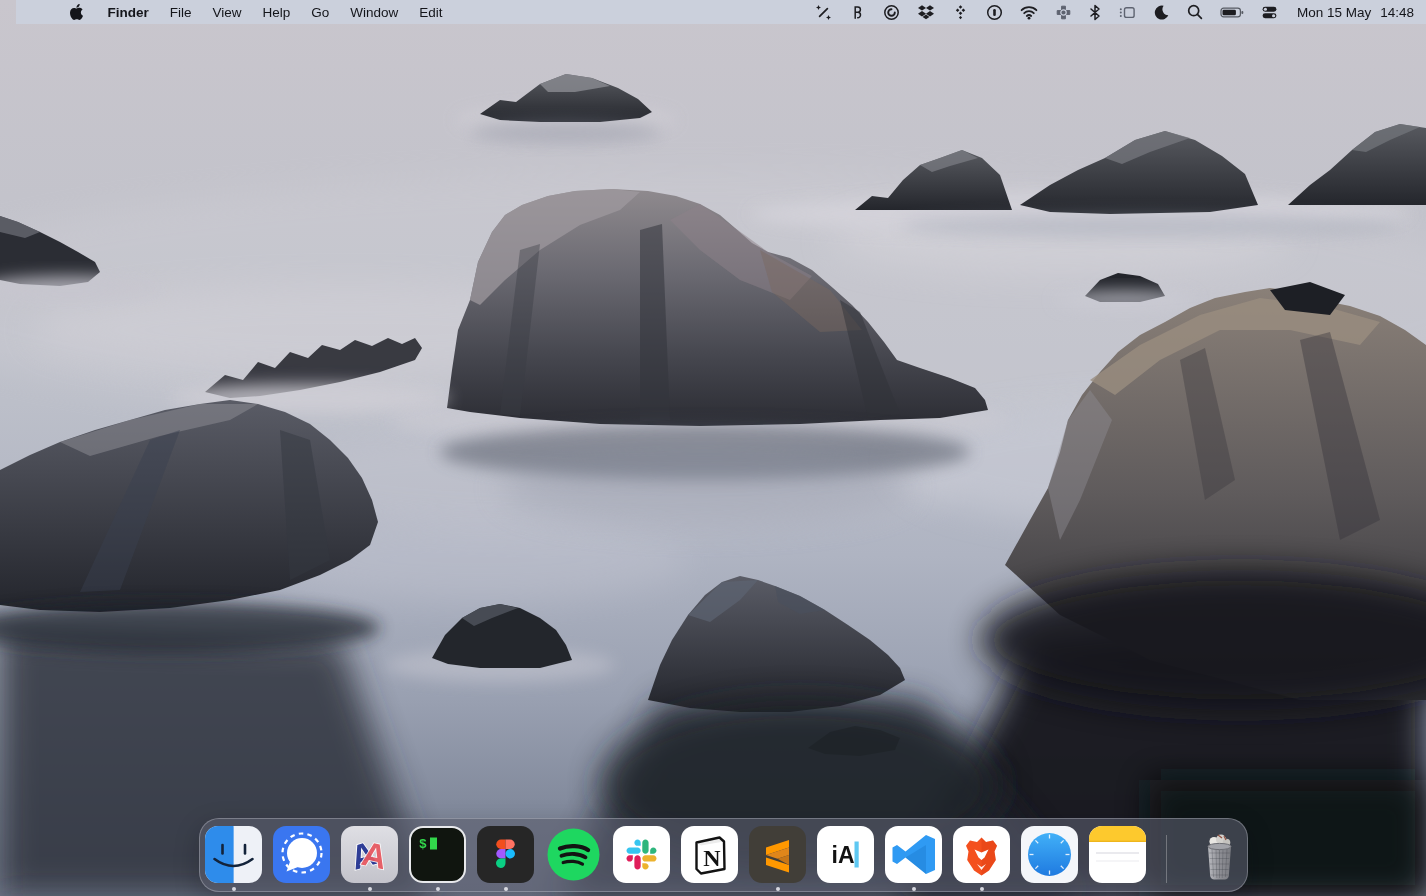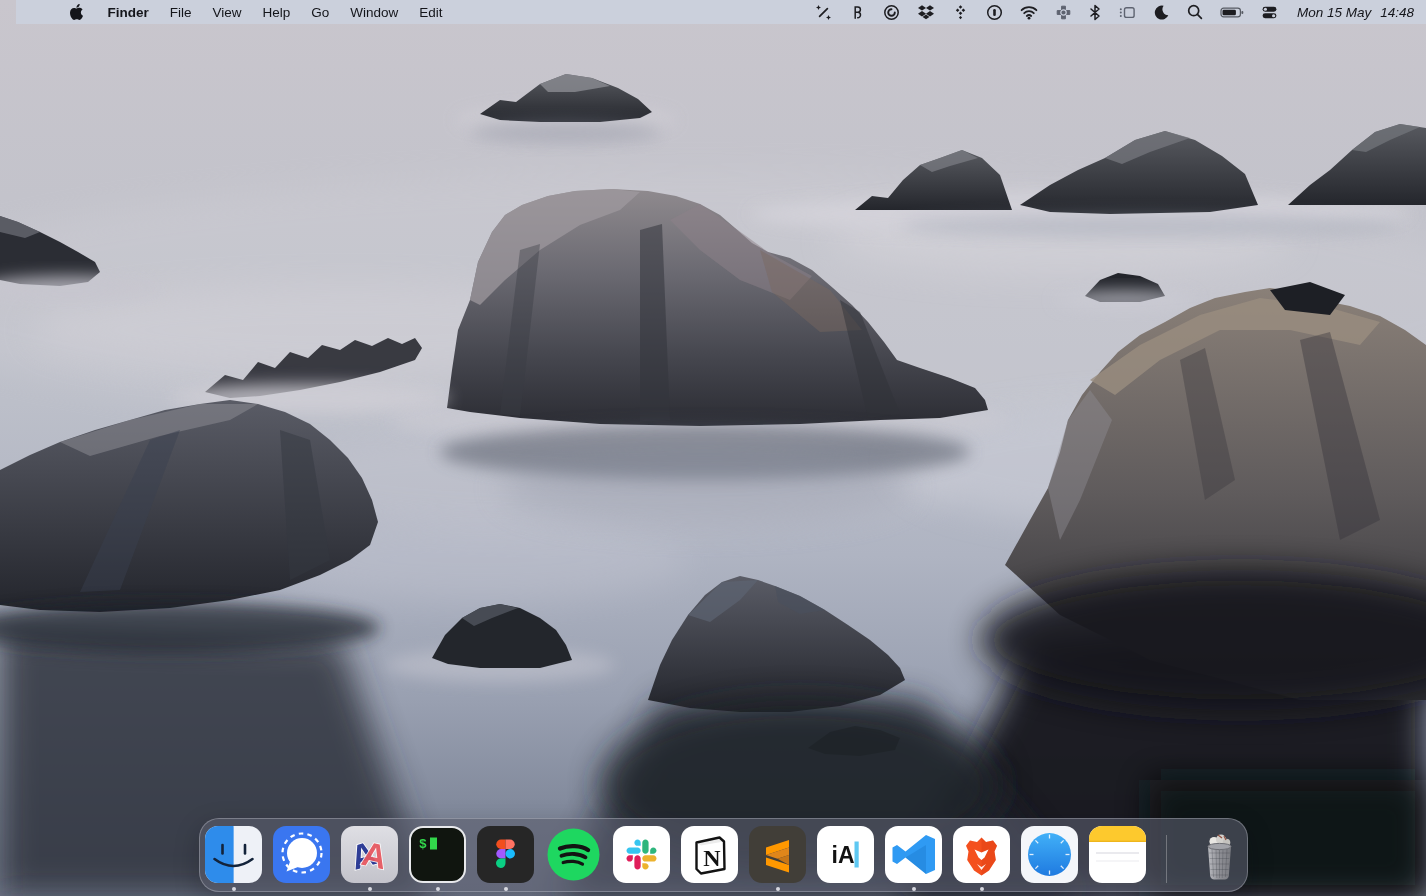--- a/index.html
+++ b/index.html
@@ -8,21 +8,21 @@
   .wallpaper{position:absolute;inset:0;z-index:0;}
 
   
   .menubar{position:absolute;top:0;left:16px;right:0;height:24px;z-index:30;
     background:rgba(203,208,221,0.94);display:flex;align-items:center;
     color:#14151a;font-size:13.5px;padding-left:36px;}
   .mb-left{display:flex;align-items:center;padding-left:18px;}
   .apple{display:flex;align-items:center;margin-right:14px;}
   .menu-item{padding:0 10.5px;cursor:default;white-space:nowrap;}
   .menu-item.appname{font-weight:700;}
-  .mb-right{margin-left:auto;display:flex;align-items:center;gap:17px;padding-right:12px;font-style:italic;}
+  .mb-right{margin-left:auto;display:flex;align-items:center;gap:17px;padding-right:12px;}
   .mb-icon{display:flex;align-items:center;height:24px;}
   .mb-icon svg{display:block;}
   .clock{display:flex;gap:9px;margin-left:2px;white-space:nowrap;}
 
   
   .dock{position:absolute;left:199px;top:818px;width:1049px;height:74px;z-index:20;
     background:rgba(88,92,108,0.62);border:1px solid rgba(244,246,252,0.28);
     border-radius:20px;box-sizing:border-box;display:flex;align-items:flex-start;
     padding:7px 5px 0 5px;gap:11px;box-shadow:0 8px 24px rgba(10,12,20,0.25);}
   .dock-item{position:relative;width:57px;height:57px;flex:0 0 auto;cursor:pointer;}

